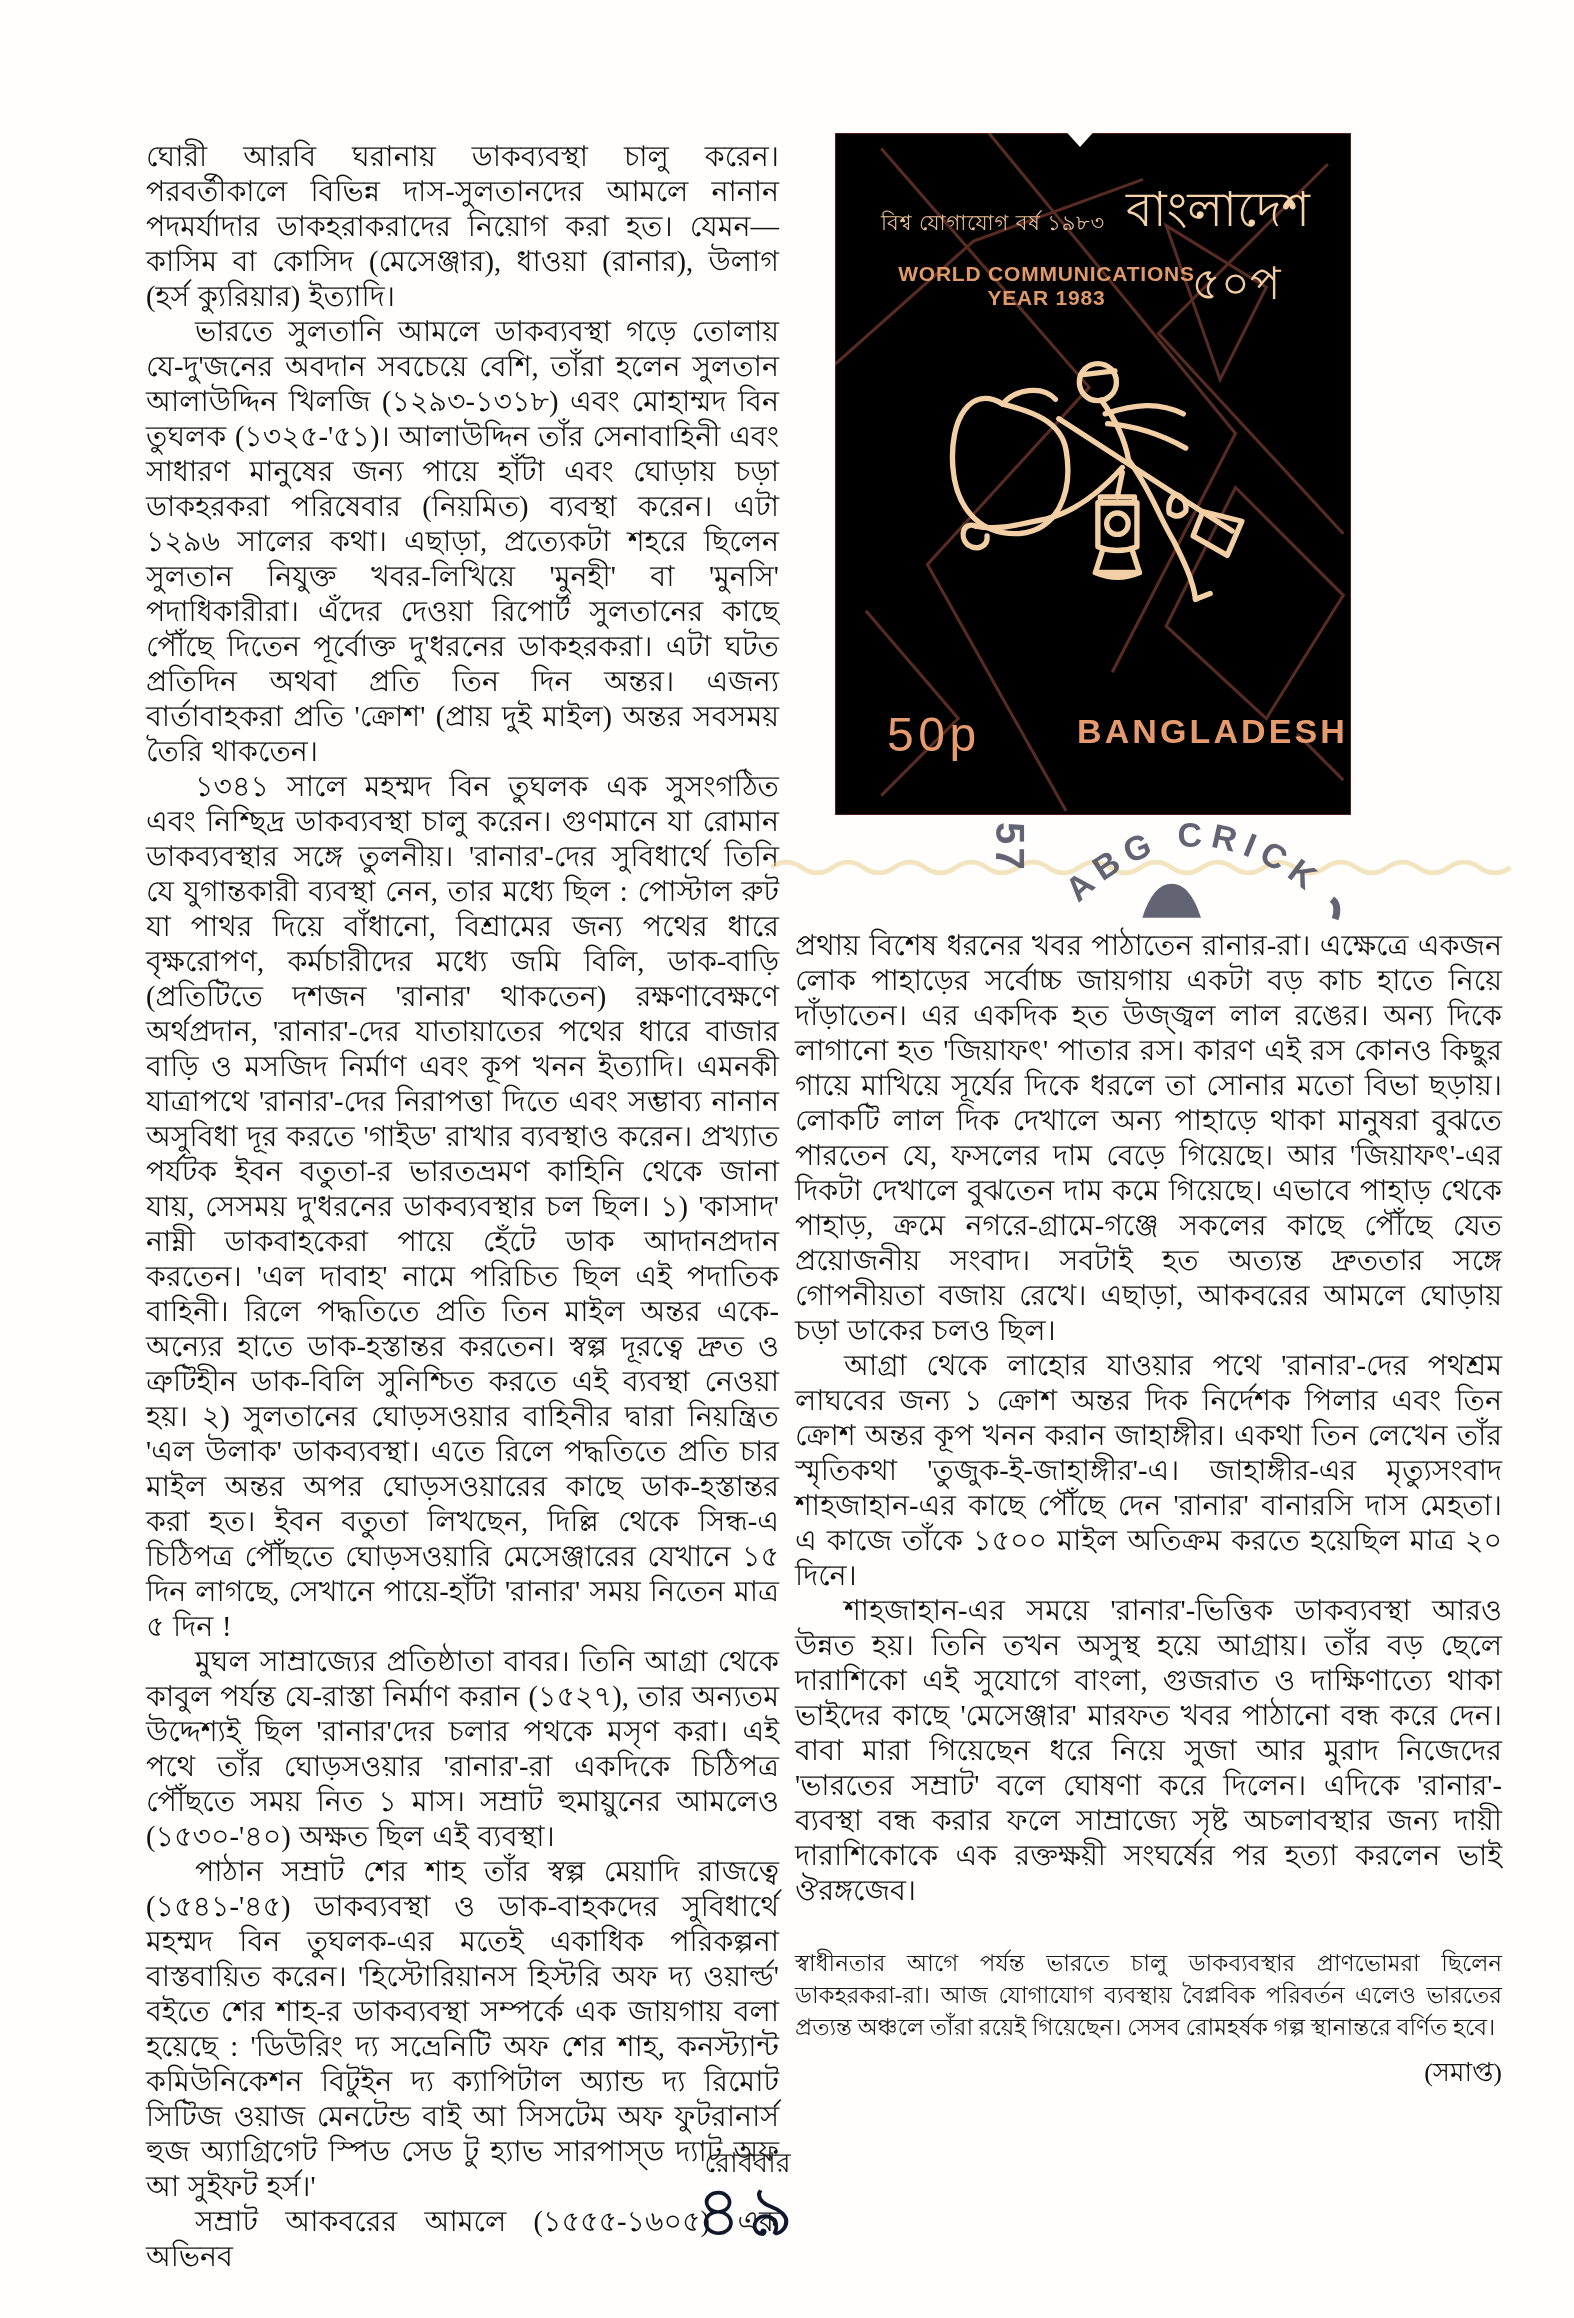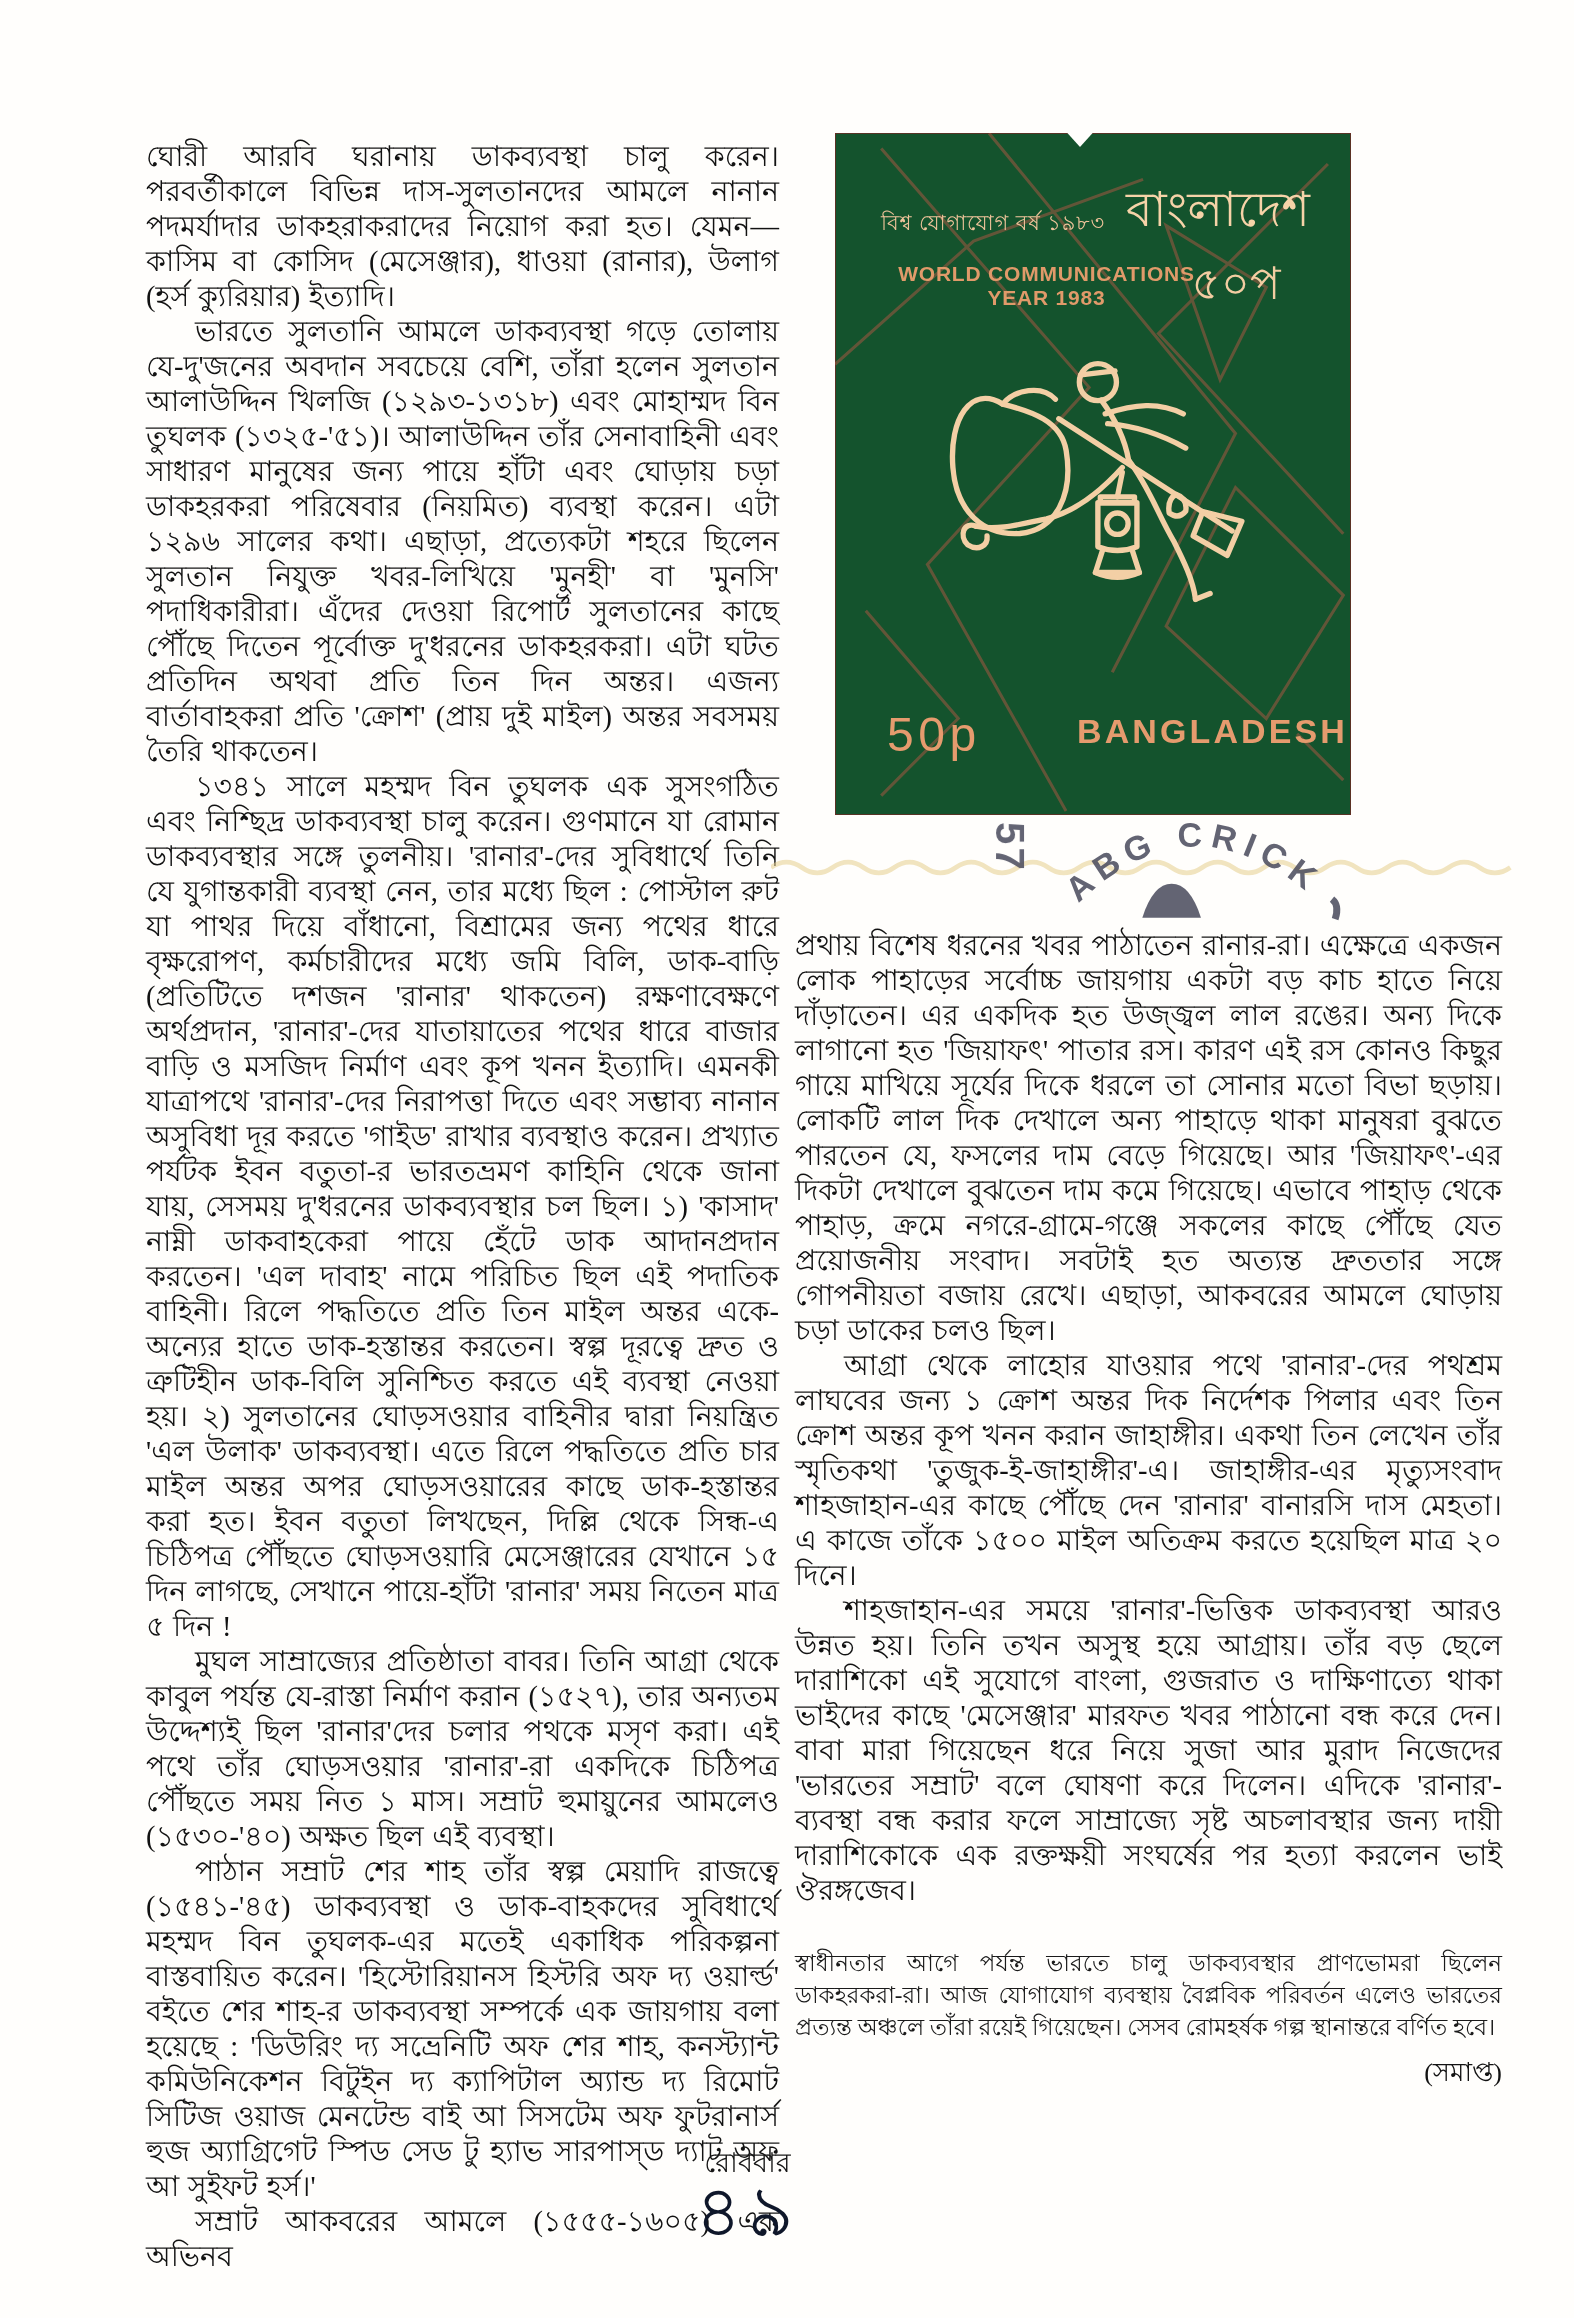--- a/index.html
+++ b/index.html
@@ -106,21 +106,21 @@
   </div>
 
   <div class="col right-col">
     <p class="para">প্রথায় বিশেষ ধরনের খবর পাঠাতেন রানার-রা। এক্ষেত্রে একজন লোক পাহাড়ের সর্বোচ্চ জায়গায় একটা বড় কাচ হাতে নিয়ে দাঁড়াতেন। এর একদিক হত উজ্জ্বল লাল রঙের। অন্য দিকে লাগানো হত 'জিয়াফৎ' পাতার রস। কারণ এই রস কোনও কিছুর গায়ে মাখিয়ে সূর্যের দিকে ধরলে তা সোনার মতো বিভা ছড়ায়। লোকটি লাল দিক দেখালে অন্য পাহাড়ে থাকা মানুষরা বুঝতে পারতেন যে, ফসলের দাম বেড়ে গিয়েছে। আর 'জিয়াফৎ'-এর দিকটা দেখালে বুঝতেন দাম কমে গিয়েছে। এভাবে পাহাড় থেকে পাহাড়, ক্রমে নগরে-গ্রামে-গঞ্জে সকলের কাছে পৌঁছে যেত প্রয়োজনীয় সংবাদ। সবটাই হত অত্যন্ত দ্রুততার সঙ্গে গোপনীয়তা বজায় রেখে। এছাড়া, আকবরের আমলে ঘোড়ায় চড়া ডাকের চলও ছিল।</p>
     <p class="para indent">আগ্রা থেকে লাহোর যাওয়ার পথে 'রানার'-দের পথশ্রম লাঘবের জন্য ১ ক্রোশ অন্তর দিক নির্দেশক পিলার এবং তিন ক্রোশ অন্তর কূপ খনন করান জাহাঙ্গীর। একথা তিন লেখেন তাঁর স্মৃতিকথা 'তুজুক-ই-জাহাঙ্গীর'-এ। জাহাঙ্গীর-এর মৃত্যুসংবাদ শাহজাহান-এর কাছে পৌঁছে দেন 'রানার' বানারসি দাস মেহতা। এ কাজে তাঁকে ১৫০০ মাইল অতিক্রম করতে হয়েছিল মাত্র ২০ দিনে।</p>
     <p class="para indent">শাহজাহান-এর সময়ে 'রানার'-ভিত্তিক ডাকব্যবস্থা আরও উন্নত হয়। তিনি তখন অসুস্থ হয়ে আগ্রায়। তাঁর বড় ছেলে দারাশিকো এই সুযোগে বাংলা, গুজরাত ও দাক্ষিণাত্যে থাকা ভাইদের কাছে 'মেসেঞ্জার' মারফত খবর পাঠানো বন্ধ করে দেন। বাবা মারা গিয়েছেন ধরে নিয়ে সুজা আর মুরাদ নিজেদের 'ভারতের সম্রাট' বলে ঘোষণা করে দিলেন। এদিকে 'রানার'-ব্যবস্থা বন্ধ করার ফলে সাম্রাজ্যে সৃষ্ট অচলাবস্থার জন্য দায়ী দারাশিকোকে এক রক্তক্ষয়ী সংঘর্ষের পর হত্যা করলেন ভাই ঔরঙ্গজেব।</p>
     <p class="footnote">স্বাধীনতার আগে পর্যন্ত ভারতে চালু ডাকব্যবস্থার প্রাণভোমরা ছিলেন ডাকহরকরা-রা। আজ যোগাযোগ ব্যবস্থায় বৈপ্লবিক পরিবর্তন এলেও ভারতের প্রত্যন্ত অঞ্চলে তাঁরা রয়েই গিয়েছেন। সেসব রোমহর্ষক গল্প স্থানান্তরে বর্ণিত হবে।</p>
     <p class="end-mark">(সমাপ্ত)</p>
   </div>
 
-  <div class="stamp" style="background: #14532d;">
+  <div class="stamp" style="background: #000000;">
 
     <svg class="pattern" width="516" height="682" viewBox="0 0 670 885">
       <g stroke="#b05844" stroke-width="4" fill="none" opacity="0.5">
         <path d="M60,20 L330,330 L120,560 L300,880"></path>
         <path d="M640,40 L420,260 L660,520"></path>
         <path d="M200,0 L520,390 L360,700"></path>
         <path d="M0,300 L180,140 L400,60"></path>
         <path d="M520,460 L660,600 L560,760 L430,640 Z"></path>
         <path d="M430,120 L560,200 L500,320 Z"></path>
         <path d="M40,620 L160,760 L60,860"></path>

